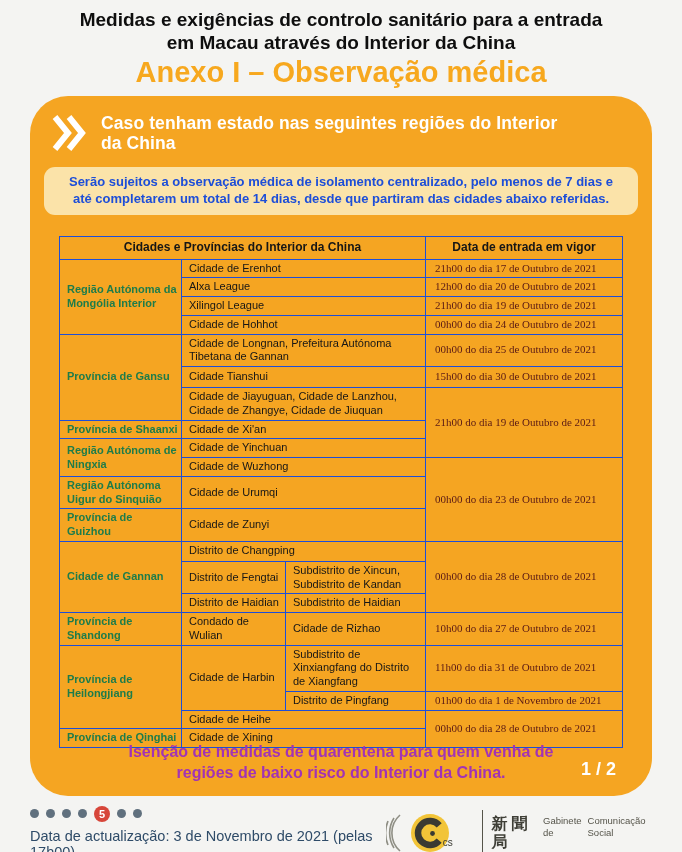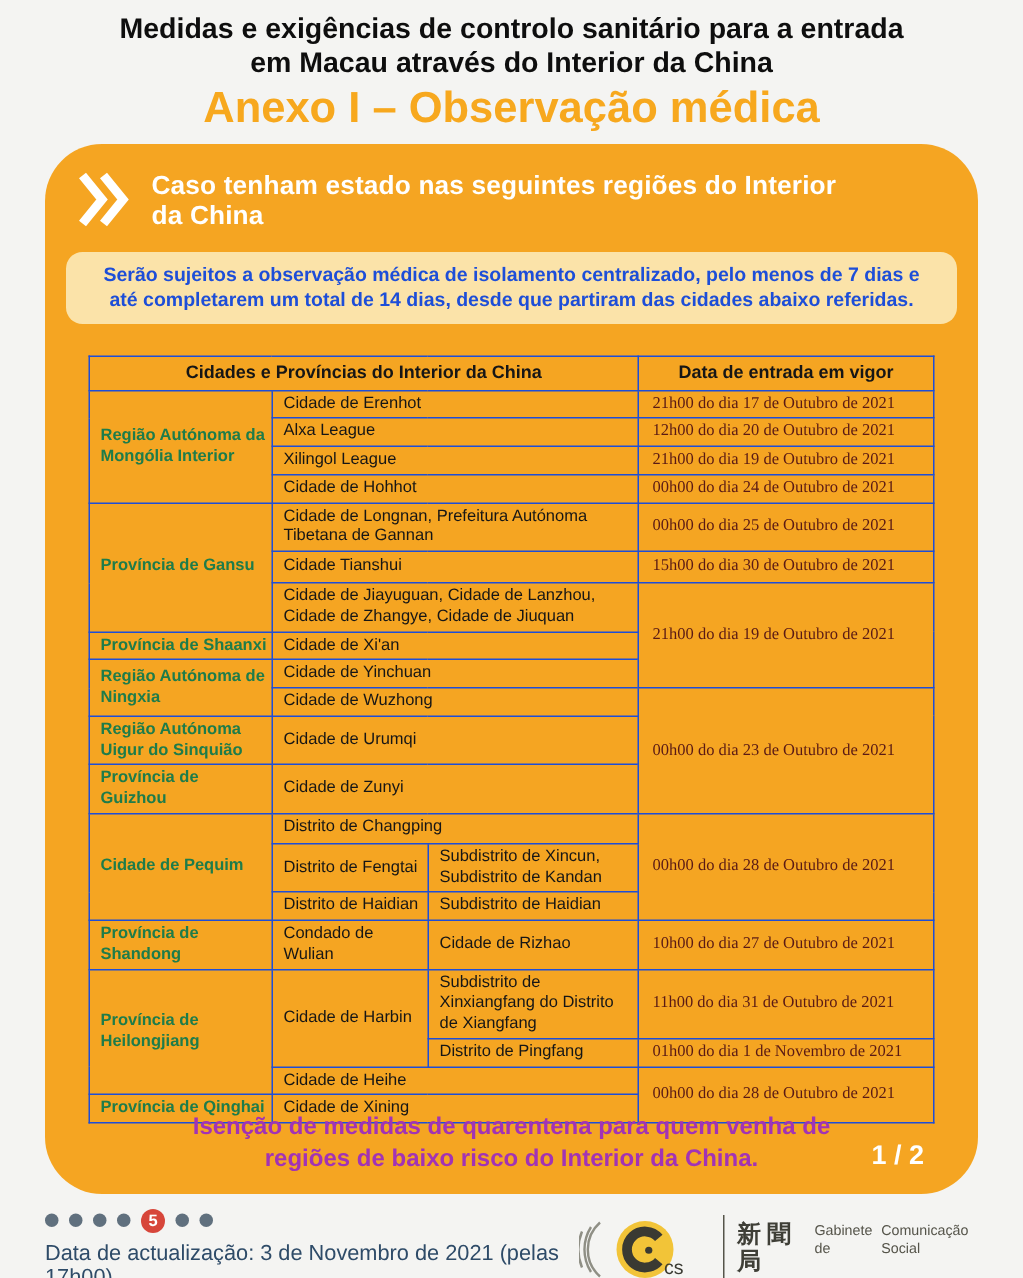--- a/index.html
+++ b/index.html
@@ -45,21 +45,21 @@
   .dots{ display:flex; align-items:center; gap:7px; height:18px; }
   .dot{ width:9px; height:9px; border-radius:50%; background:#60707E; }
   .dot-active{
     width:16px; height:16px; border-radius:50%; background:#D7463A; color:#fff;
     font-size:11px; font-weight:bold; display:flex; align-items:center; justify-content:center;
   }
   .update{ color:#2E4B68; font-size:14.5px; margin-top:5px; }
 
   .logo{ display:flex; align-items:center; gap:8px; margin-top:2px; }
   .logo-mark{ position:relative; width:88px; height:52px; }
-  .logo-acronym{ position:absolute; left:57px; top:30px; font-size:13px; font-weight:normal; color:#3A3A32; }
+  .logo-acronym{ position:absolute; left:57px; top:30px; font-size:10px; font-weight:normal; color:#3A3A32; }
   .logo-divider{ width:2px; height:46px; background:#55544A; }
   .logo-text{ display:flex; flex-direction:row; color:#3F3F37; }
   .logo-cn{ font-size:16px; font-weight:bold; letter-spacing:4px; line-height:1.1; }
   .logo-pt{ font-size:9.5px; color:#55544A; line-height:1.25; }
 </style>
 </head>
 <body>
 
 <div class="top">
   <div class="title">
@@ -140,21 +140,21 @@
       </tr>
       <tr style="height:32px">
         <td class="region">Região Autónoma Uigur do Sinquião</td>
         <td class="city" colspan="2">Cidade de Urumqi</td>
       </tr>
       <tr class="r1">
         <td class="region">Província de Guizhou</td>
         <td class="city" colspan="2">Cidade de Zunyi</td>
       </tr>
       <tr style="height:20px">
-        <td class="region" rowspan="3">Cidade de Pequim</td>
+        <td class="region" rowspan="3">Cidade de Gannan</td>
         <td class="city" colspan="2">Distrito de Changping</td>
         <td class="date" rowspan="3">00h00 do dia 28 de Outubro de 2021</td>
       </tr>
       <tr style="height:30px">
         <td class="city">Distrito de Fengtai</td>
         <td class="city">Subdistrito de Xincun, Subdistrito de Kandan</td>
       </tr>
       <tr class="r1">
         <td class="city">Distrito de Haidian</td>
         <td class="city">Subdistrito de Haidian</td>

